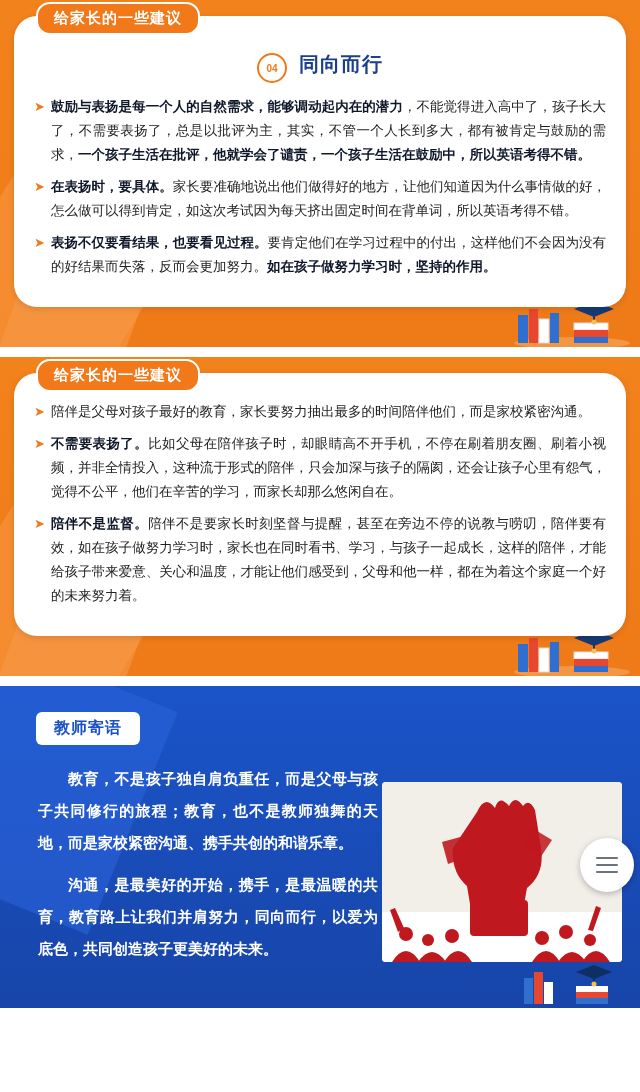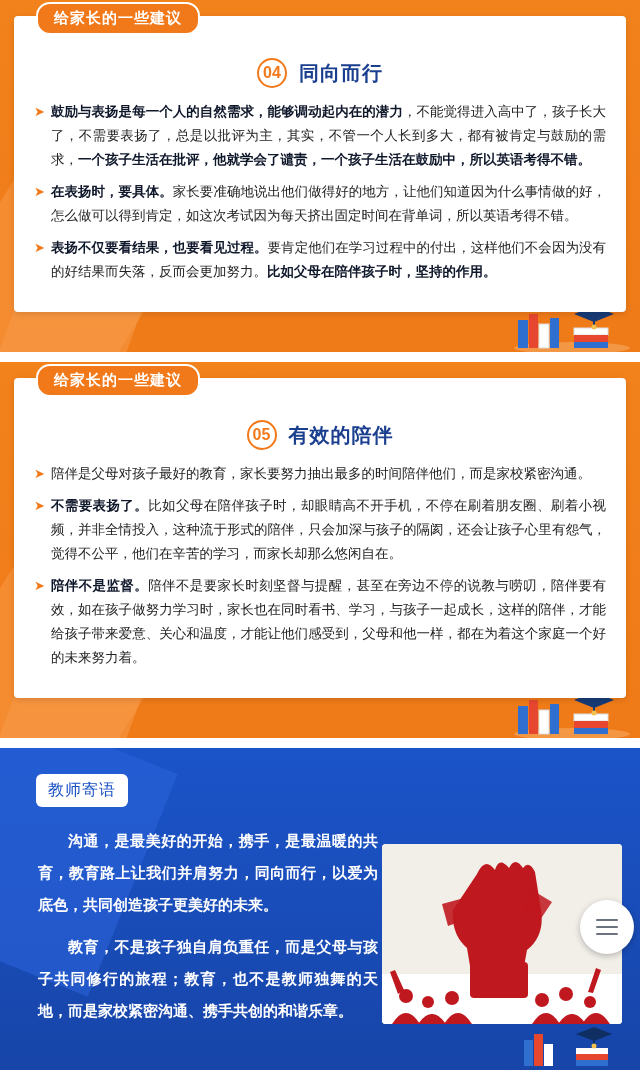--- a/index.html
+++ b/index.html
@@ -50,22 +50,22 @@
     height: 160px;
     background: #f59a4a;
     transform: rotate(20deg);
     opacity: .55;
     pointer-events: none;
   }
 
   .card {
     position: relative;
     background: #ffffff;
-    border-radius: 4px;
-    padding: 40px 20px 20px 20px;
+    border-radius: 23px;
+    padding: 27px 20px 20px 20px;
     box-shadow: 0 2px 6px rgba(0,0,0,.12);
     z-index: 3;
   }
 
   .tag {
     position: absolute;
     top: -14px;
     left: 22px;
     background: #f2791a;
     color: #ffffff;
@@ -84,27 +84,28 @@
     align-items: center;
     justify-content: center;
     margin: 2px 0 12px 0;
   }
   .num-circle {
     width: 30px;
     height: 30px;
     border-radius: 50%;
     border: 2px solid #f2791a;
     color: #f2791a;
-    font-size: 16px;
+    font-size: 10px;
     font-weight: bold;
     display: flex;
     align-items: center;
     justify-content: center;
     margin-right: 12px;
     box-sizing: border-box;
+    margin-top: 8px;
   }
   .card-title {
     font-size: 20px;
     font-weight: bold;
     color: #1a3f8f;
     letter-spacing: 1px;
   }
 
   .bullet-row {
     display: flex;
@@ -158,23 +159,23 @@
     height: 240px;
     background: #2a63d8;
     transform: rotate(22deg);
     opacity: .6;
   }
   .blue-tag {
     display: inline-block;
     background: #ffffff;
     color: #1a51c4;
     font-size: 16px;
-    font-weight: normal;
+    font-weight: bold;
     letter-spacing: 1px;
-    padding: 6px 12px;
+    padding: 6px 18px;
     border-radius: 6px;
     position: relative;
     z-index: 4;
     margin: 8px 0 0 22px;
   }
   .verse {
     position: relative;
     z-index: 4;
     margin: 18px 18px 0 24px;
     color: #ffffff;
@@ -253,21 +254,21 @@
       <div class="para"><span class="hl">鼓励与表扬是每一个人的自然需求，能够调动起内在的潜力</span>，不能觉得进入高中了，孩子长大了，不需要表扬了，总是以批评为主，其实，不管一个人长到多大，都有被肯定与鼓励的需求，<span class="hl">一个孩子生活在批评，他就学会了谴责，一个孩子生活在鼓励中，所以英语考得不错。</span></div>
     </div>
 
     <div class="bullet-row">
       <div class="arrow">➤</div>
       <div class="para"><span class="hl">在表扬时，要具体。</span>家长要准确地说出他们做得好的地方，让他们知道因为什么事情做的好，怎么做可以得到肯定，如这次考试因为每天挤出固定时间在背单词，所以英语考得不错。</div>
     </div>
 
     <div class="bullet-row">
       <div class="arrow">➤</div>
-      <div class="para"><span class="hl">表扬不仅要看结果，也要看见过程。</span>要肯定他们在学习过程中的付出，这样他们不会因为没有的好结果而失落，反而会更加努力。<span class="hl">比如父母在陪伴孩子时，坚持的作用。</span></div>
+      <div class="para"><span class="hl">表扬不仅要看结果，也要看见过程。</span>要肯定他们在学习过程中的付出，这样他们不会因为没有的好结果而失落，反而会更加努力。<span class="hl">如在孩子做努力学习时，坚持的作用。</span></div>
     </div>
   </div>
 
   <svg class="books" viewBox="0 0 120 58">
     <ellipse cx="60" cy="54" rx="58" ry="6" fill="#f9b472" opacity=".5"></ellipse>
     <rect x="6" y="26" width="10" height="28" fill="#2f6fd0"></rect>
     <rect x="17" y="20" width="9" height="34" fill="#e8472f"></rect>
     <rect x="27" y="30" width="10" height="24" fill="#ffffff" stroke="#d9d9d9"></rect>
     <rect x="38" y="24" width="9" height="30" fill="#2f6fd0"></rect>
     <rect x="62" y="34" width="34" height="7" fill="#ffffff" stroke="#ddd"></rect>
@@ -281,24 +282,20 @@
 
 <div class="spacer-white"></div>
 
 <div class="section orange-section">
   <div class="wedge"></div>
   <div class="wedge2"></div>
 
   <div class="card">
     <div class="tag">给家长的一些建议</div>
 
-    <div class="card-head">
-      <div class="num-circle">05</div>
-      <div class="card-title">有效的陪伴</div>
-    </div>
 
     <div class="bullet-row">
       <div class="arrow">➤</div>
       <div class="para">陪伴是父母对孩子最好的教育，家长要努力抽出最多的时间陪伴他们，而是家校紧密沟通。</div>
     </div>
 
     <div class="bullet-row">
       <div class="arrow">➤</div>
       <div class="para"><span class="hl">不需要表扬了。</span>比如父母在陪伴孩子时，却眼睛高不开手机，不停在刷着朋友圈、刷着小视频，并非全情投入，这种流于形式的陪伴，只会加深与孩子的隔阂，还会让孩子心里有怨气，觉得不公平，他们在辛苦的学习，而家长却那么悠闲自在。</div>
     </div>
@@ -325,22 +322,22 @@
 </div>
 
 <div class="spacer-white"></div>
 
 <div class="section blue-section">
   <div class="blue-wedge"></div>
 
   <div class="blue-tag">教师寄语</div>
 
   <div class="verse">
+    <p>教育，不是孩子独自肩负重任，而是父母与孩子共同修行的旅程；教育，也不是教师独舞的天地，而是家校紧密沟通、携手共创的和谐乐章。</p>
     <p>沟通，是最美好的开始，携手，是最温暖的共育，教育路上让我们并肩努力，同向而行，以爱为底色，共同创造孩子更美好的未来。</p>
-    <p>教育，不是孩子独自肩负重任，而是父母与孩子共同修行的旅程；教育，也不是教师独舞的天地，而是家校紧密沟通、携手共创的和谐乐章。</p>
   </div>
 
   <div class="photo">
     <svg viewBox="0 0 240 180" width="240" height="180">
       <rect x="0" y="0" width="240" height="180" fill="#f2efe9"></rect>
       <rect x="0" y="130" width="240" height="50" fill="#ffffff"></rect>
       <g fill="#c0181f">
         <path d="M95 30 q8 -18 18 -4 q4 -14 14 -2 q6 -12 14 0 q6 -8 12 4 l6 38 q4 26 -14 40 l-4 22 l-52 0 l-4 -24 q-16 -14 -14 -38 z"></path>
         <rect x="88" y="118" width="58" height="36" rx="4"></rect>
         <path d="M60 60 l22 -6 l6 20 l-22 8 z" opacity=".9"></path>

